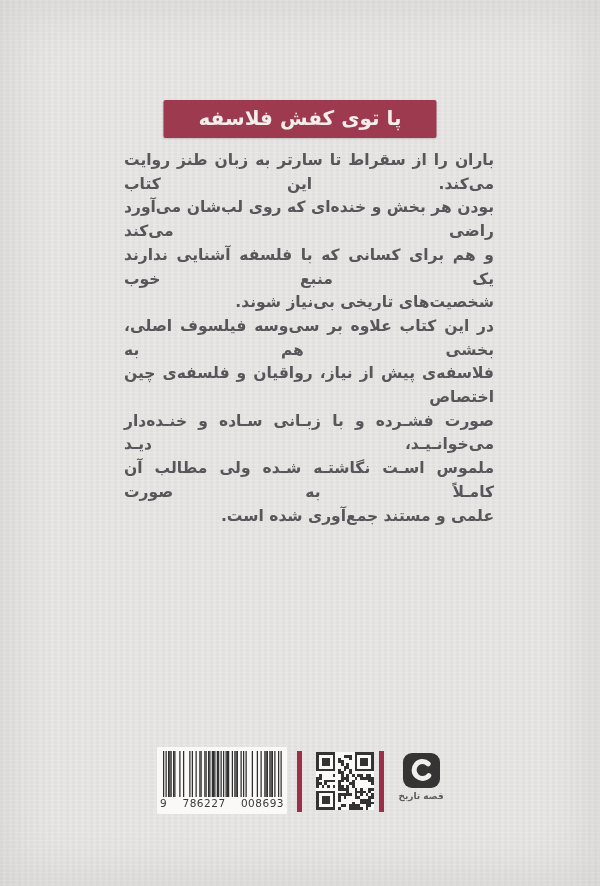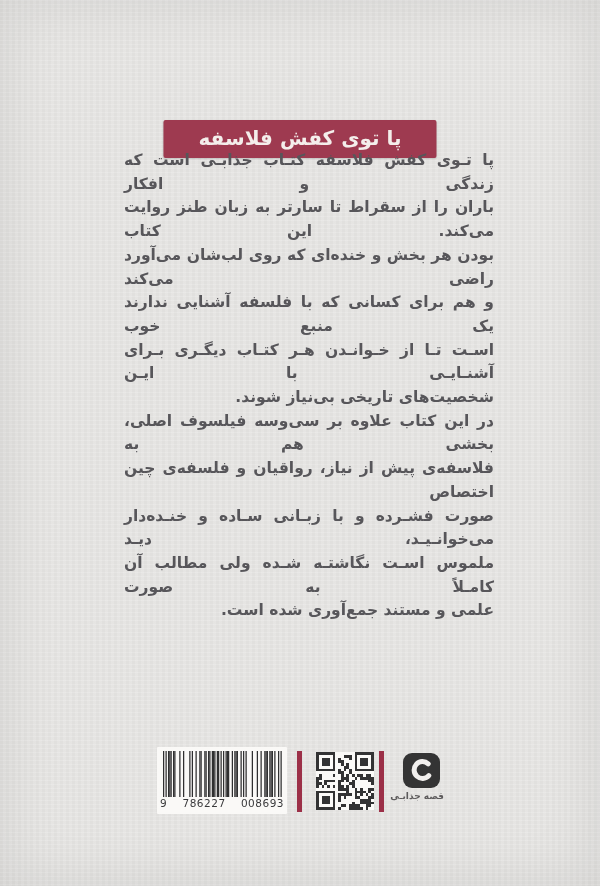--- a/index.html
+++ b/index.html
@@ -13,21 +13,20 @@
     box-shadow:inset 0 0 60px rgba(0,0,0,.08);
   }
   .badge{
     position:absolute;top:100px;left:50%;transform:translateX(-50%);
     padding:6px 35px 8px;
     border-radius:2px;
     direction:rtl;
     font-size:20px;font-weight:700;letter-spacing:0;
     box-shadow:0 1px 2px rgba(0,0,0,.15);
     white-space:nowrap;
-    margin-top:20px;
   }
   .synopsis{
     position:absolute;top:149px;right:106px;width:370px;
     direction:rtl;
   }
   .synopsis .line{
     font-size:15.5px;font-weight:700;line-height:23.7px;
     text-align:justify;text-align-last:justify;
     -moz-text-align-last:justify;
   }
@@ -62,25 +61,23 @@
 </head>
 <body>
 
 <div class="cover">
 
   <div class="badge" style="background: rgb(158, 58, 80); color: rgb(244, 238, 235);">
     <span>پا توی کفش فلاسفه</span>
   </div>
 
   <div class="synopsis" id="synopsis" style="color: rgb(87, 86, 90);">
-      <div class="line">پا تـوی کفش فلاسفه کتـاب جذابـی است که زندگی و افکار</div>
       <div class="line">باران را از سقراط تا سارتر به زبان طنز روایت می‌کند. این کتاب</div>
       <div class="line">بودن هر بخش و خنده‌ای که روی لب‌شان می‌آورد راضی می‌کند</div>
       <div class="line">و هم برای کسانی که با فلسفه آشنایی ندارند یک منبع خوب</div>
-      <div class="line">اسـت تـا از خـوانـدن هـر کتـاب دیگـری بـرای آشنـایـی با ایـن</div>
       <div class="line para-last">شخصیت‌های تاریخی بی‌نیاز شوند.</div>
       <div class="line">در این کتاب علاوه بر سی‌وسه فیلسوف اصلی، بخشی هم به</div>
       <div class="line">فلاسفه‌ی پیش از نیاز، رواقیان و فلسفه‌ی چین اختصاص</div>
       <div class="line">صورت فشـرده و با زبـانی سـاده و خنـده‌دار می‌خوانـیـد، دیـد</div>
       <div class="line">ملموس اسـت نگاشتـه شـده ولی مطالب آن کامـلاً به صورت</div>
       <div class="line para-last">علمی و مستند جمع‌آوری شده است.</div>
     </div>
 
   <div class="footer">
 
@@ -363,17 +360,17 @@
         <rect x="18" y="20" width="1" height="1" fill="#333334"></rect>
       </svg>
 
     <div class="divider d2" style="background: rgb(156, 48, 72);"></div>
 
     <div class="publisher">
       <svg class="logo" width="37" height="35" viewBox="0 0 37 35">
         <rect x="0" y="0" width="37" height="35" rx="9" fill="#343434"></rect>
         <path d="M 25.2 10.8 A 8.4 8.4 0 1 0 25.8 22.6" fill="none" stroke="#f1efed" stroke-width="5" stroke-linecap="round"></path>
       </svg>
-      <span class="name">قصه جذابـی</span>
+      <span class="name">قصه تاریخ</span>
     </div>
 
   </div>
 </div>
 
 </body></html>

